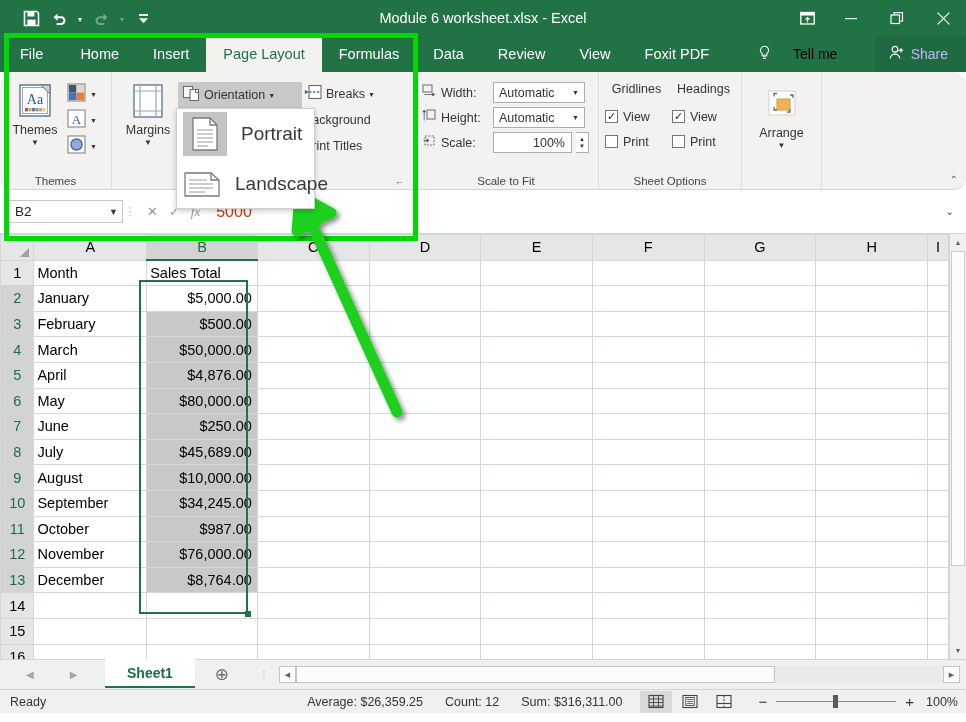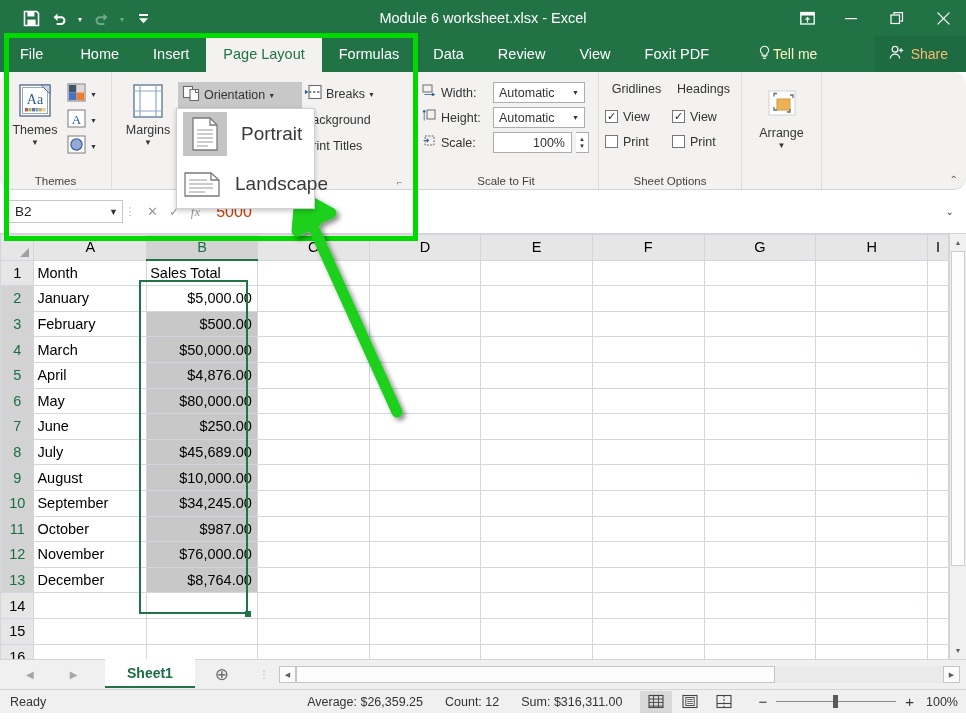--- a/index.html
+++ b/index.html
@@ -49,26 +49,26 @@
     height: 36px; background: #217346;
     display: flex; align-items: stretch; position: relative;
   }
   .tab {
     padding: 0 17px; display: flex; align-items: center;
     color: #ffffff; font-size: 14.5px; white-space: nowrap;
   }
   .tab.active { background: #f3f2f1; color: #217346; }
   .tab-first { padding: 0 20px; }
   .tellme {
-    display: flex; align-items: center; gap: 2px;
-    color: #fef9c3; font-size: 14px; padding: 0 14px; margin-left: 18px;
+    display: flex; align-items: center; gap: 22px;
+    color: #000000; font-size: 14px; padding: 0 14px; margin-left: 18px;
   }
   .share-btn {
     margin-left: auto; display: flex; align-items: center; gap: 6px;
-    background: #1e6b41; color: #fdba74; font-size: 14px;
+    background: #1e6b41; color: #c4b5fd; font-size: 14px;
     padding: 0 18px 0 14px; height: 36px;
   }
 
   
   .ribbon {
     height: 118px; background: #f3f2f1;
     border-bottom: 1px solid #d4d4d4;
     display: flex; position: relative; border-radius: 13px;
   }
   .rgroup {

